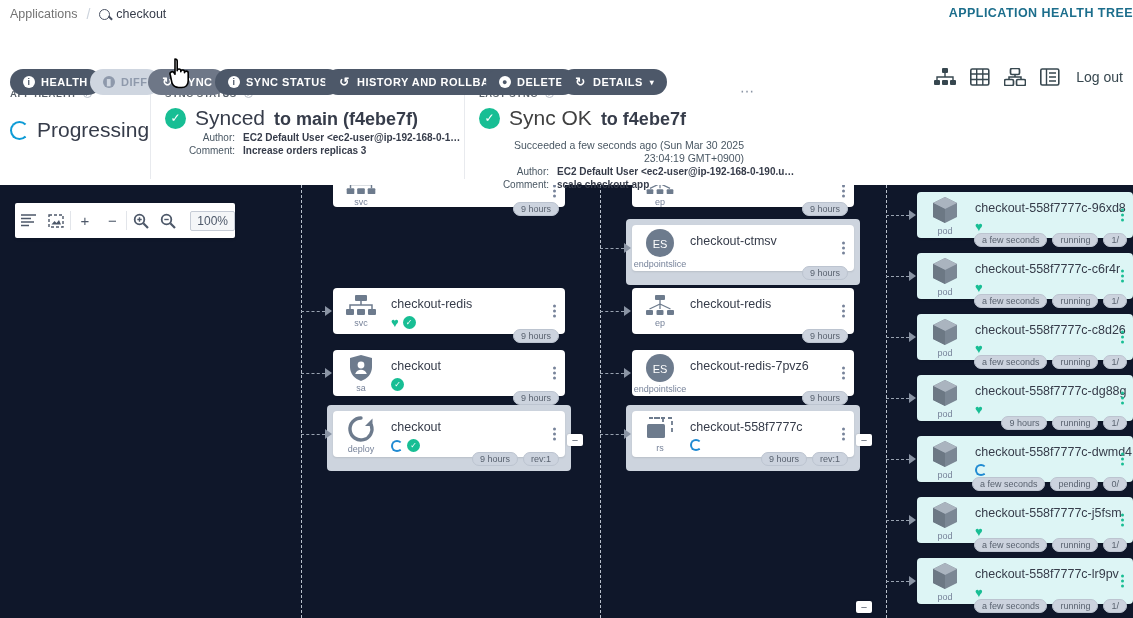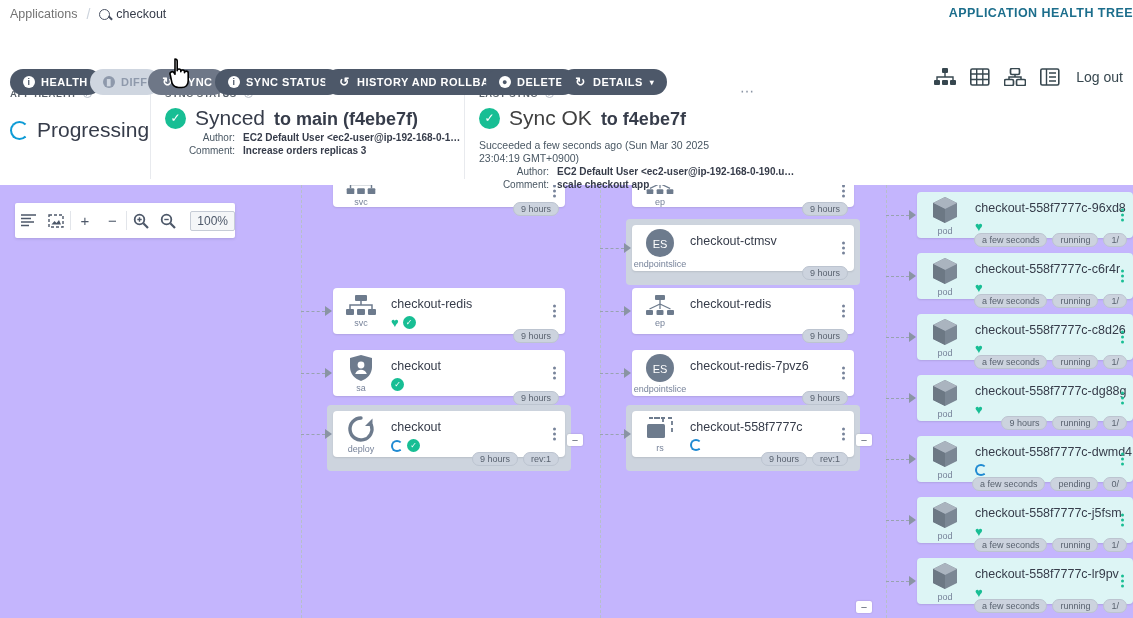--- a/index.html
+++ b/index.html
@@ -110,21 +110,21 @@
   #zoom-widget .zi{ width:32px; text-align:center; color:#4d5869; cursor:pointer;
       font-size:15px; display:flex; align-items:center; justify-content:center;}
   #zoom-widget .zsep{ width:1px; height:19px; background:#e2e5ea; }
   #zoom-level{
     margin-left:8px; border:1px solid #c6ccd6; border-radius:2px;
     font-size:12px; padding:2px 6px; color:#4d5869; background:#f4f6f8;
   }
 
   
   #graph{ position:absolute; left:0; top:185px; width:1133px; height:433px;
-          background:#c4b5fd; overflow:hidden; z-index:1; }
+          background:#0f172a; overflow:hidden; z-index:1; }
   .vline{ position:absolute; width:0; border-left:1px dashed #b7bfcb; }
 
   .node{
     position:absolute; background:#fff; border-radius:4px;
     box-shadow:0 1px 2px rgba(0,0,0,.10);
   }
   .node.pod{ background:#ddf5f5; }
   .node-sel{ position:absolute; background:#cdd4de; border-radius:4px; }
 
   .n-icon{
@@ -292,21 +292,21 @@
     <div class="sp-title">
       <span>LAST SYNC</span>
       <span class="help-dot">?</span>
     </div>
     <div class="dots" style="right:auto;left:275px;">⋯</div>
     <div class="sync-row">
       <span class="ok-badge">✓</span>
       <span class="sync-big green">Sync OK</span>
       <span class="sync-sub">to f4ebe7f</span>
     </div>
-    <div class="sync-note" style="width:265px;">Succeeded a few seconds ago (Sun Mar 30 2025 23:04:19 GMT+0900)</div>
+    <div class="sync-note" style="width:265px;text-align:right;">Succeeded a few seconds ago (Sun Mar 30 2025 23:04:19 GMT+0900)</div>
     <div class="kv" style="margin-top:1px;">
       <span class="k">Author:</span>
       <span class="v">EC2 Default User &lt;ec2-user@ip-192-168-0-190.us-w...</span>
     </div>
     <div class="kv">
       <span class="k">Comment:</span>
       <span class="v">scale checkout app</span>
     </div>
   </div>
 </div>

